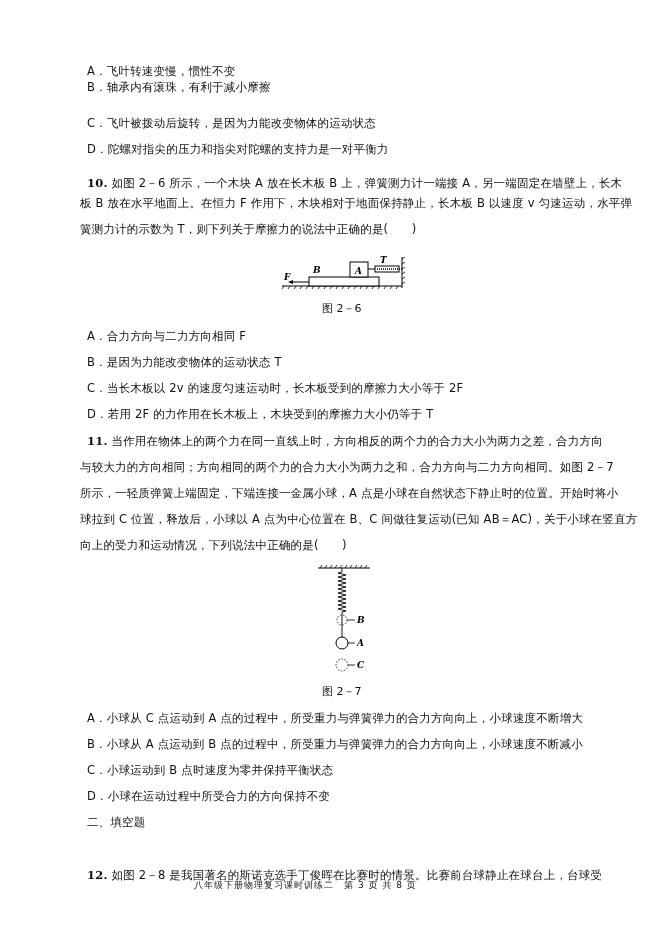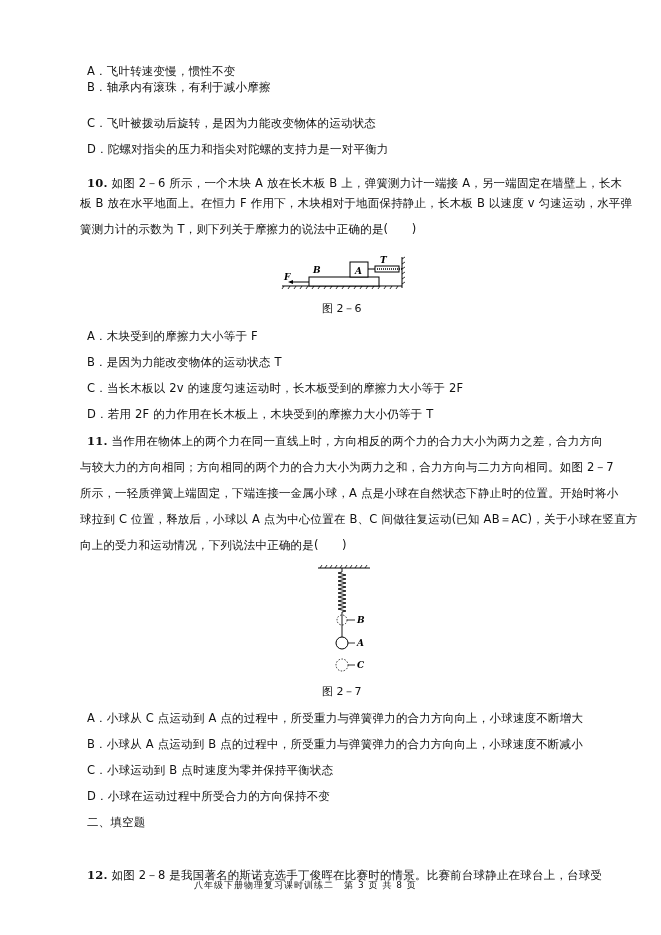--- a/index.html
+++ b/index.html
@@ -77,21 +77,21 @@
 
   <line x1="29" y1="27" x2="10" y2="27" stroke="#000" stroke-width="1"></line>
   <polygon points="8,27 13,25 13,29" fill="#000"></polygon>
   <text x="4" y="25">F</text>
   <text x="33" y="18">B</text>
   <text x="75" y="19">A</text>
   <text x="100" y="8">T</text>
 </svg>
 <div class="caption" style="left:322px; top:301px">图 2－6</div>
 
-<div class="line opt" style="top:329px">A．木块受到的摩擦力大小等于 F</div>
+<div class="line opt" style="top:329px">A．合力方向与二力方向相同 F</div>
 <div class="line opt" style="top:355px">B．是因为力能改变物体的运动状态 T</div>
 <div class="line opt" style="top:381px">C．当长木板以 2v 的速度匀速运动时，长木板受到的摩擦力大小等于 2F</div>
 <div class="line opt" style="top:407px">D．若用 2F 的力作用在长木板上，木块受到的摩擦力大小仍等于 T</div>
 
 <div class="line" style="left:87px; top:434px">
   <span class="qnum">11.</span>
   <span>当作用在物体上的两个力在同一直线上时，方向相反的两个力的合力大小为两力之差，合力方向</span>
 </div>
 <div class="line para" style="top:460px">与较大力的方向相同；方向相同的两个力的合力大小为两力之和，合力方向与二力方向相同。如图 2－7</div>
 <div class="line para" style="top:486px">所示，一轻质弹簧上端固定，下端连接一金属小球，A 点是小球在自然状态下静止时的位置。开始时将小</div>

